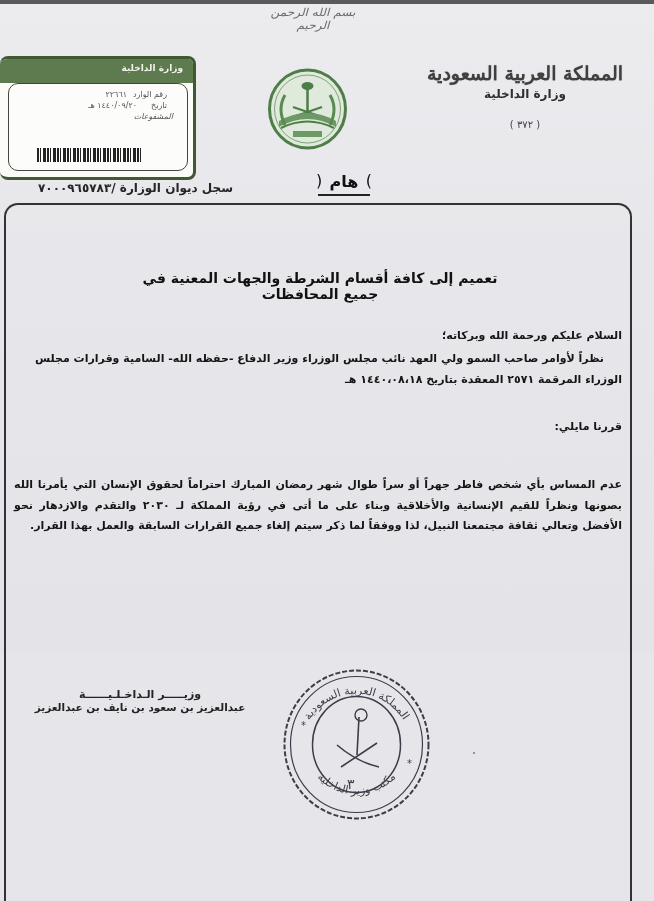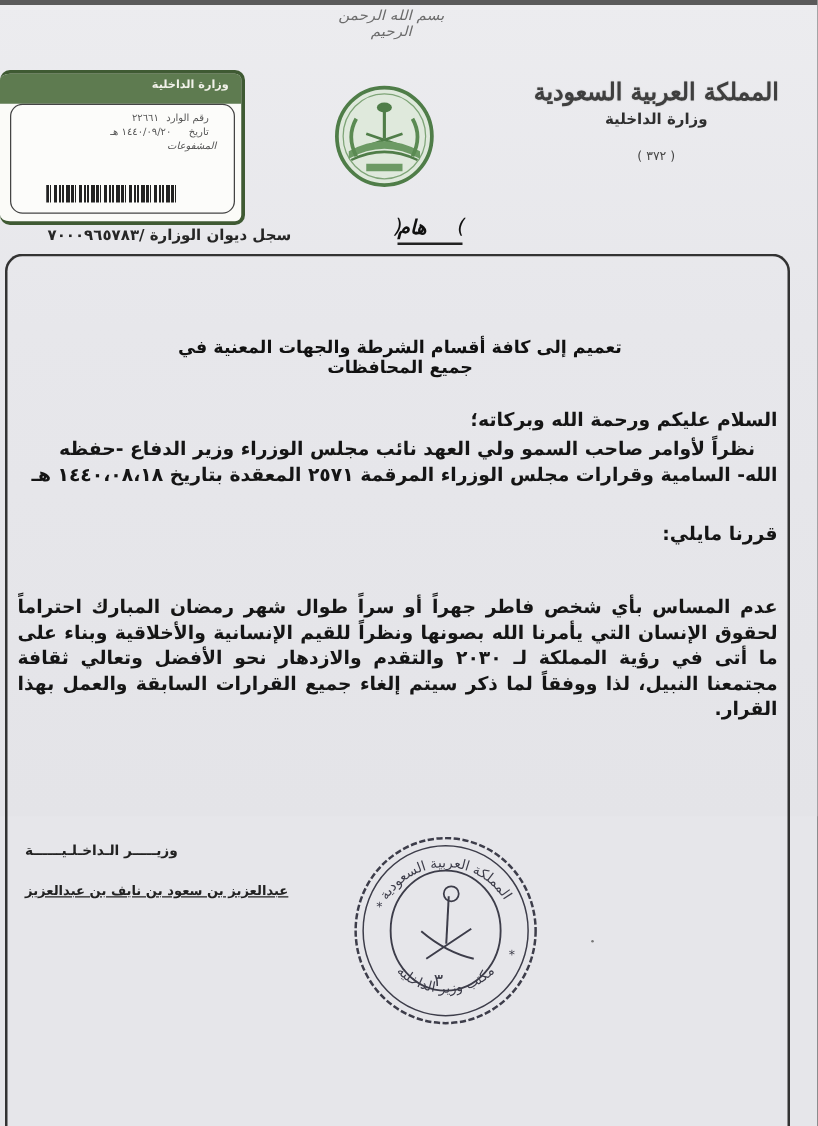--- a/index.html
+++ b/index.html
@@ -51,48 +51,48 @@
   .barcode {
     position: absolute; left: 28px; top: 64px; height: 14px; width: 105px;
     background: repeating-linear-gradient(90deg, #222 0 2px, #fcfcfa 2px 3px, #222 3px 4px, #fcfcfa 4px 6px, #222 6px 9px, #fcfcfa 9px 10px);
   }
   .registry {
     position: absolute; left: 38px; top: 181px; font-size: 12px; font-weight: bold;
     direction: rtl; color: #262626; white-space: nowrap;
   }
   .important {
     position: absolute; left: 318px; top: 172px; width: 52px; height: 22px;
-    font-size: 16px; font-weight: bold; text-align: left; color: #111;
-    border-bottom: 2px solid #222; direction: rtl; font-style: italic;
+    font-size: 16px; font-weight: bold; text-align: center; color: #111;
+    border-bottom: 2px solid #222; direction: rtl;
   }
   .important::before { content: "("; position: absolute; left: -2px; top: -1px; font-weight: normal; }
   .important::after { content: ")"; position: absolute; right: -2px; top: -1px; font-weight: normal; }
   .frame {
     position: absolute; left: 4px; top: 203px; width: 628px; height: 700px;
     border: 2px solid #333; border-bottom: none; border-radius: 14px 14px 0 0;
     box-sizing: border-box;
   }
   .subject {
     position: absolute; left: 130px; top: 270px; width: 380px; text-align: center;
     font-size: 14px; font-weight: bold; direction: rtl; color: #111;
   }
   .body-text {
     position: absolute; left: 14px; width: 608px; direction: rtl; text-align: right;
-    font-size: 15px; font-weight: bold; color: #151515; line-height: 20.5px;
+    font-size: 11px; font-weight: bold; color: #151515; line-height: 20.5px;
   }
   .greeting { top: 326px; }
   .para1 { top: 349px; text-indent: 18px; }
   .decided { top: 417px; }
   .para2 { top: 439px; text-align: justify; text-align-last: right; margin-top: 36px; }
   .signature {
-    position: absolute; left: 20px; top: 674px; width: 240px; direction: rtl; text-align: left;
+    position: absolute; left: 20px; top: 688px; width: 240px; direction: rtl; text-align: center;
     font-size: 11px; color: #222; font-weight: bold;
   }
   .signature .title { letter-spacing: 3px; }
-  .signature .name { margin-top: 20px; font-size: 10.5px; text-decoration: underline; }
+  .signature .name { font-size: 10.5px; }
   .seal { position: absolute; left: 279px; top: 667px; width: 155px; height: 155px; }
   .dot { position: absolute; left: 473px; top: 752px; width: 2px; height: 2px; background: #777; border-radius: 50%; }
   .copy {
     position: absolute; left: 250px; top: 862px; width: 380px; direction: rtl; text-align: right;
     font-size: 11.5px; font-weight: bold; color: #1a1a1a;
   }
 </style>
 </head>
 <body>
 

